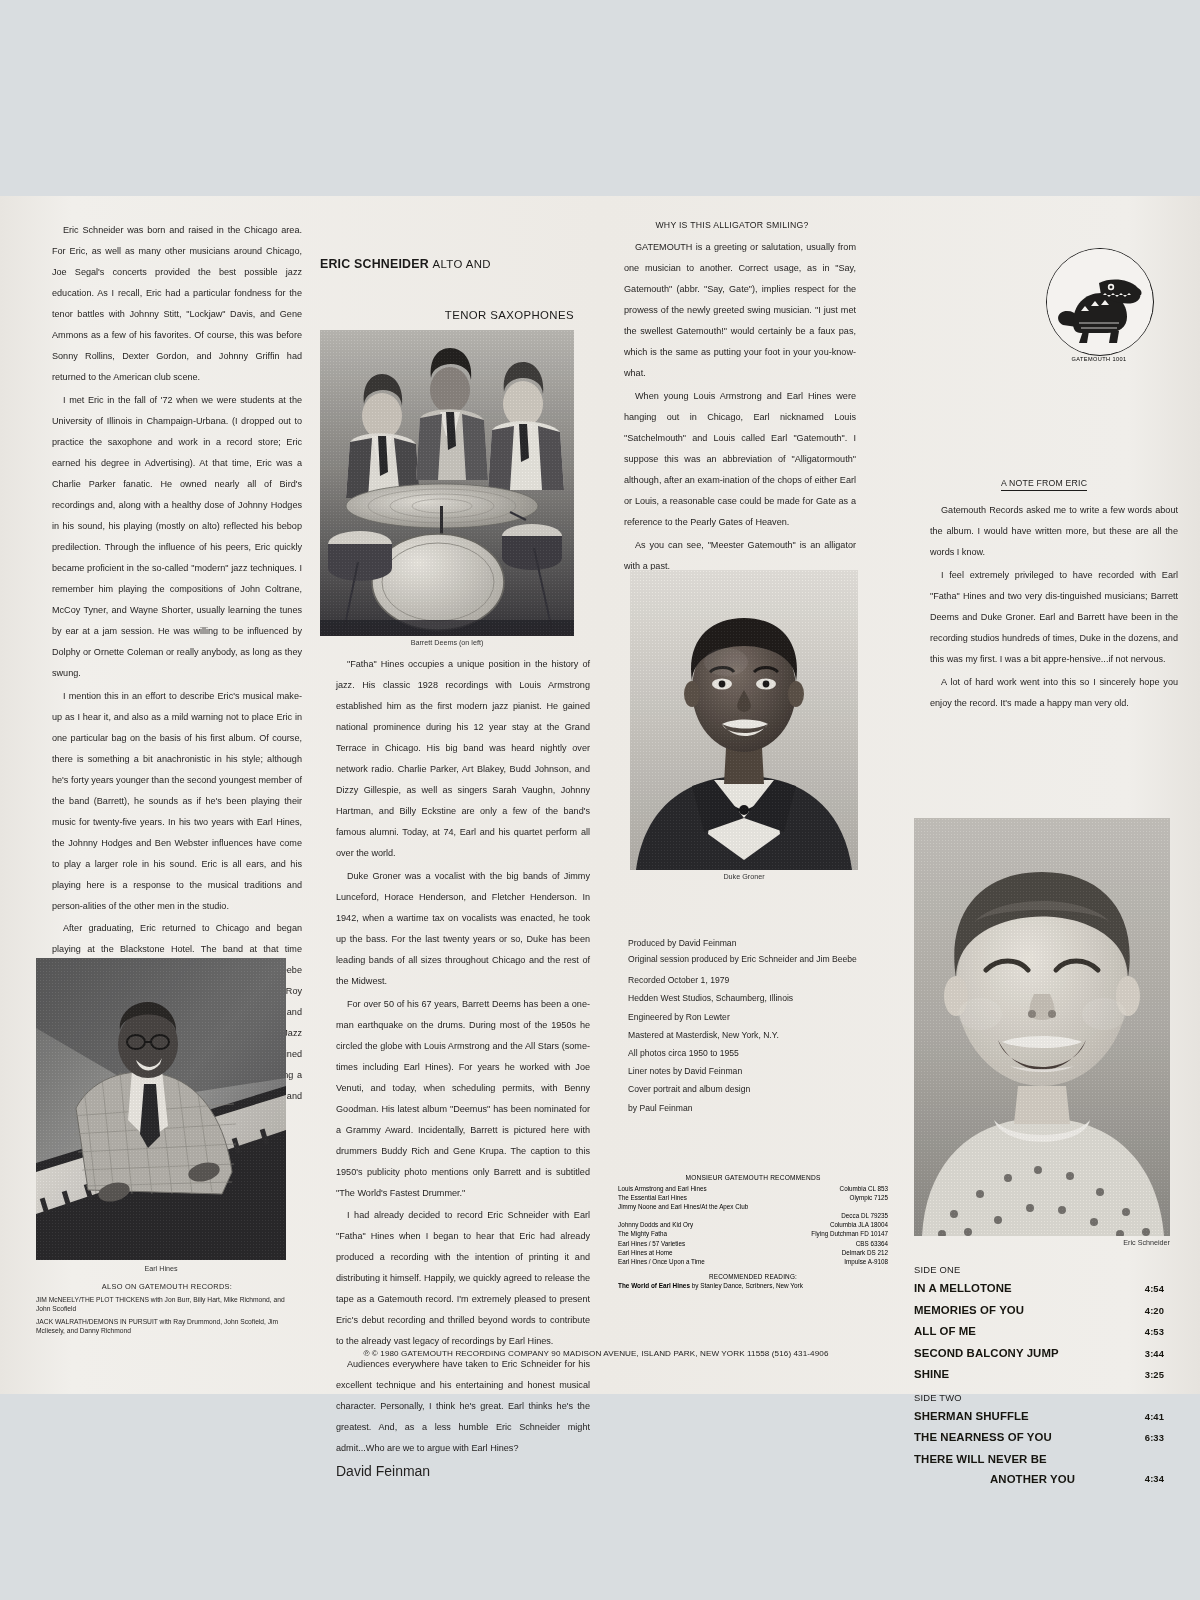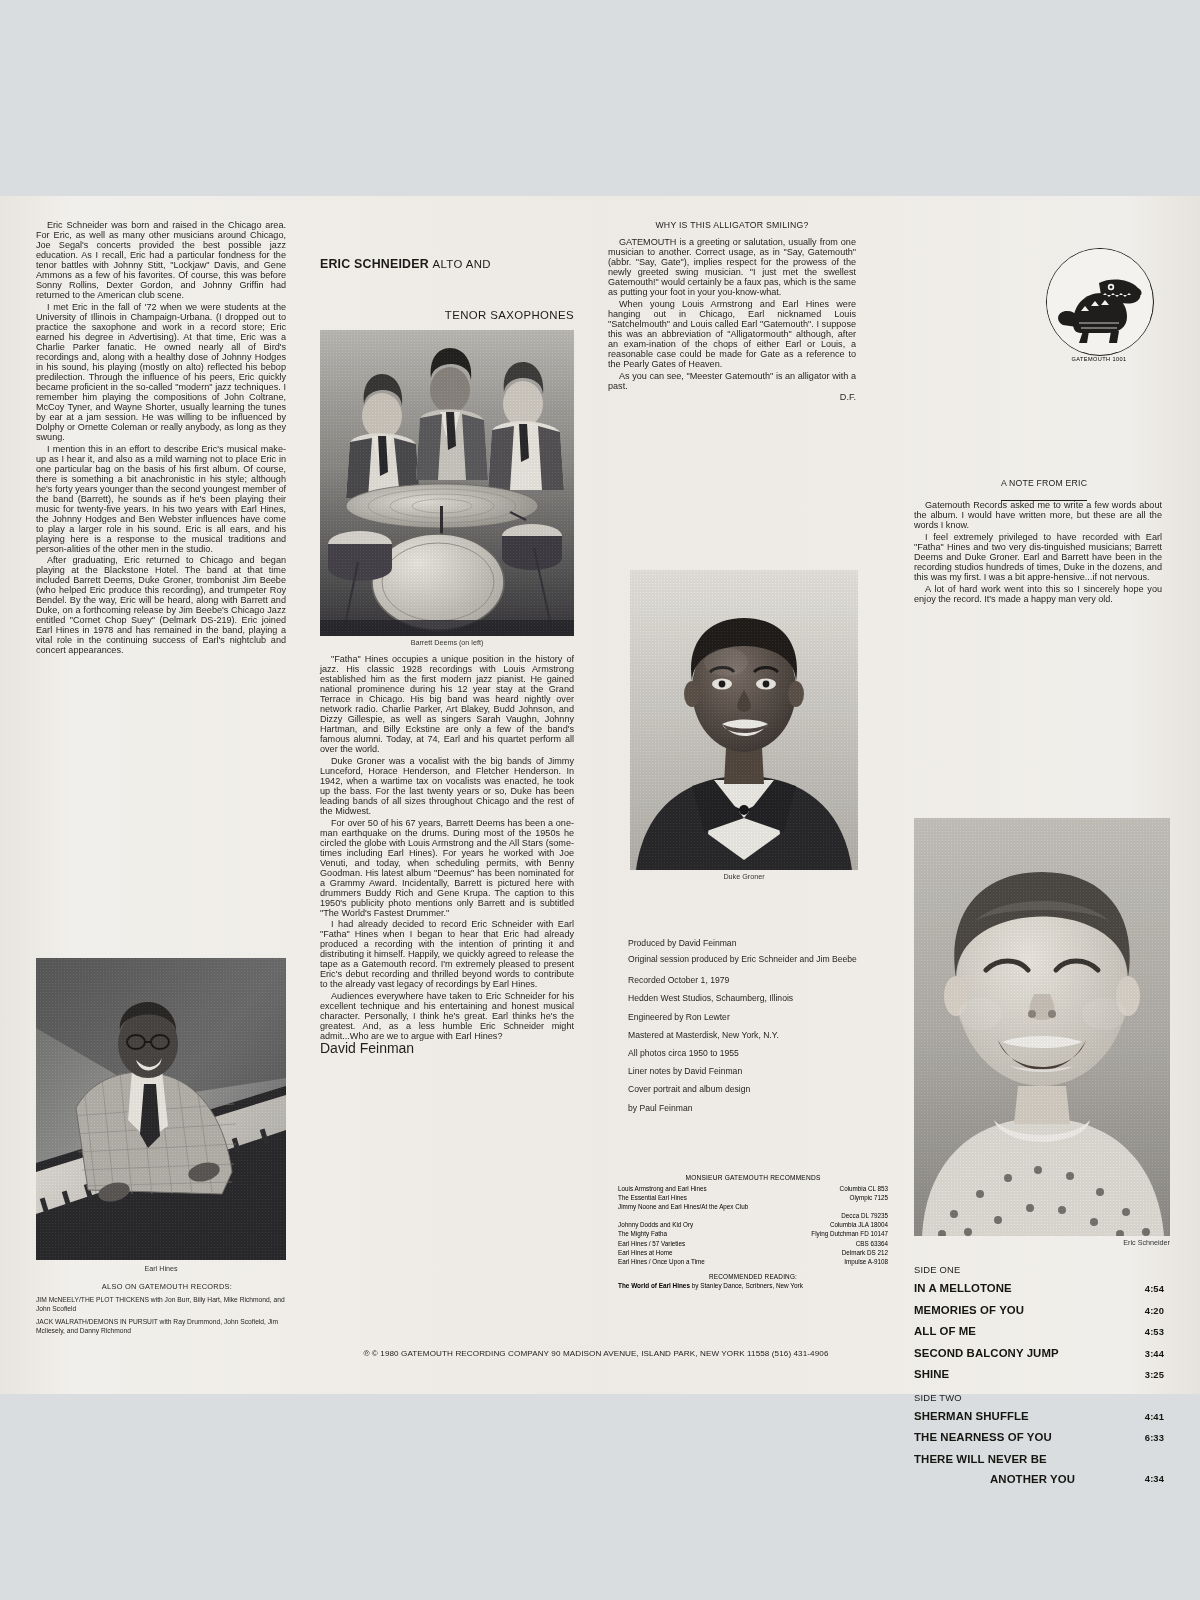--- a/index.html
+++ b/index.html
@@ -26,23 +26,24 @@
     position: absolute;
     left: 18px;
     top: 10px;
     width: 1156px;
     height: 1178px;
   }
 
   
   .body-text {
     font-size: 9.1px;
-    line-height: 10px;
+    line-height: 21px;
     text-align: justify;
     color: #211f1e;
+    margin-left: 16px;
   }
   .body-text p {
     margin: 0 0 0.2em 0;
     text-indent: 11px;
   }
   .caption {
     font-size: 7.2px;
     color: #333;
     text-align: center;
   }
@@ -249,21 +250,21 @@
     left: 896px;
     top: 272px;
     width: 260px;
     text-align: center;
     font-size: 8.7px;
     letter-spacing: 0.2px;
     color: #1d1c1b;
   }
   #note-head span {
     border-bottom: 1px solid #1d1c1b;
-    padding-bottom: 12px;
+    padding-bottom: 2px;
   }
   #note-text {
     position: absolute;
     left: 896px;
     top: 294px;
     width: 248px;
   }
   #col4-photo {
     position: absolute;
     left: 896px;

